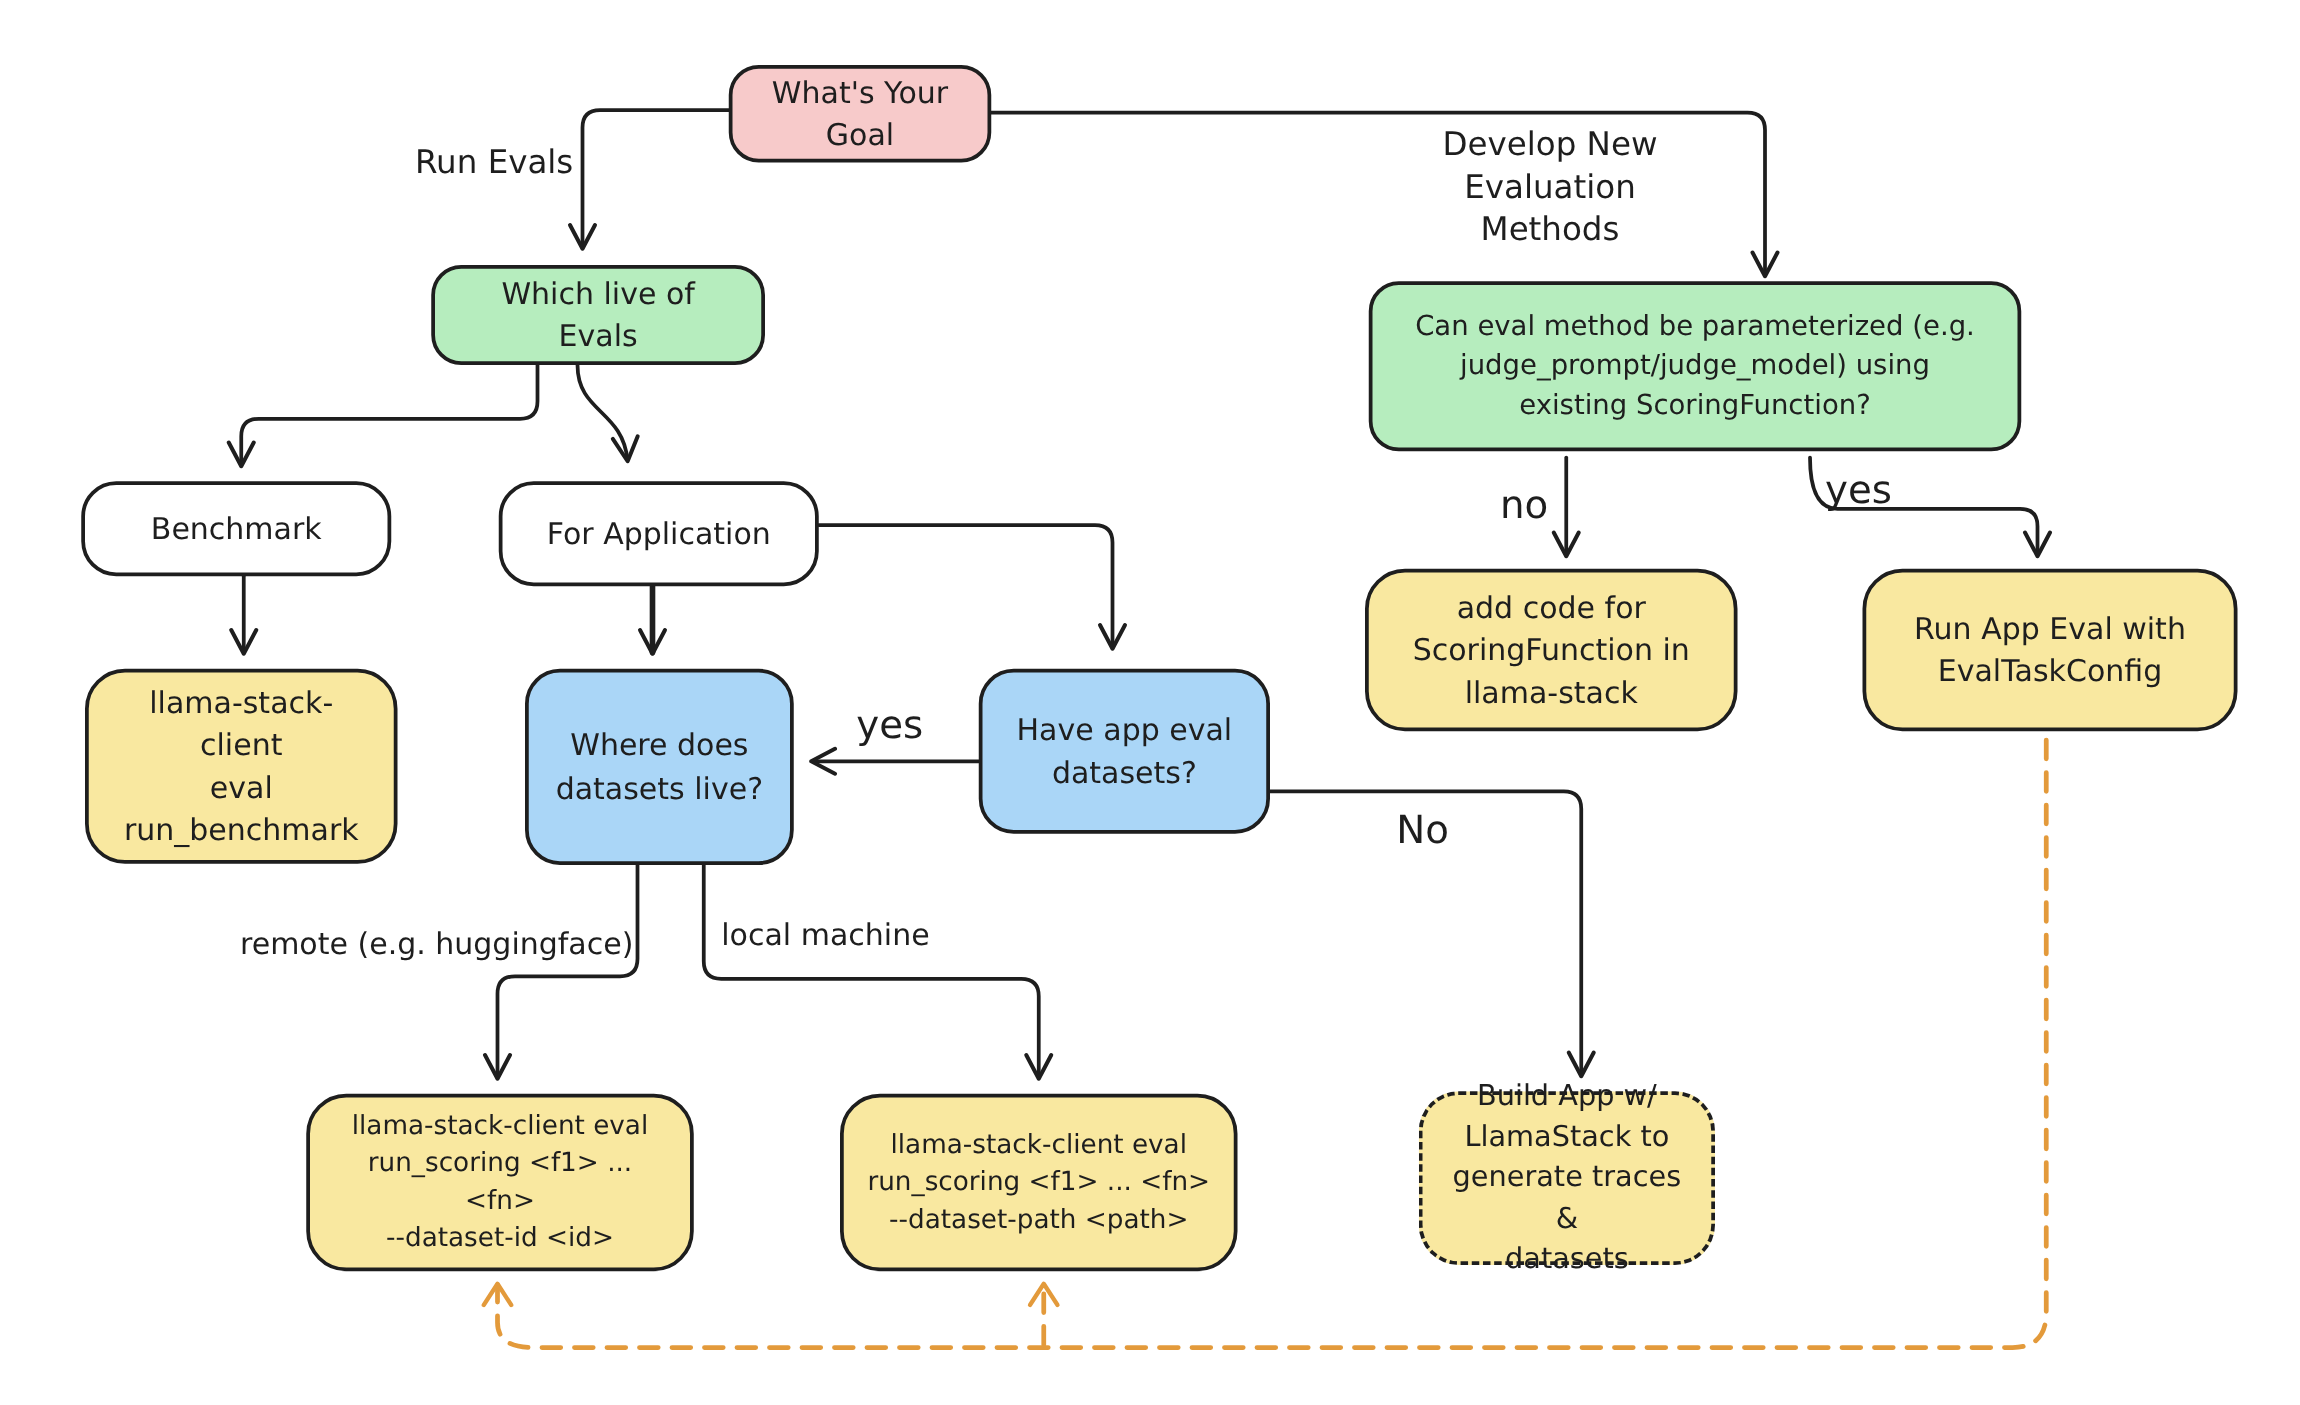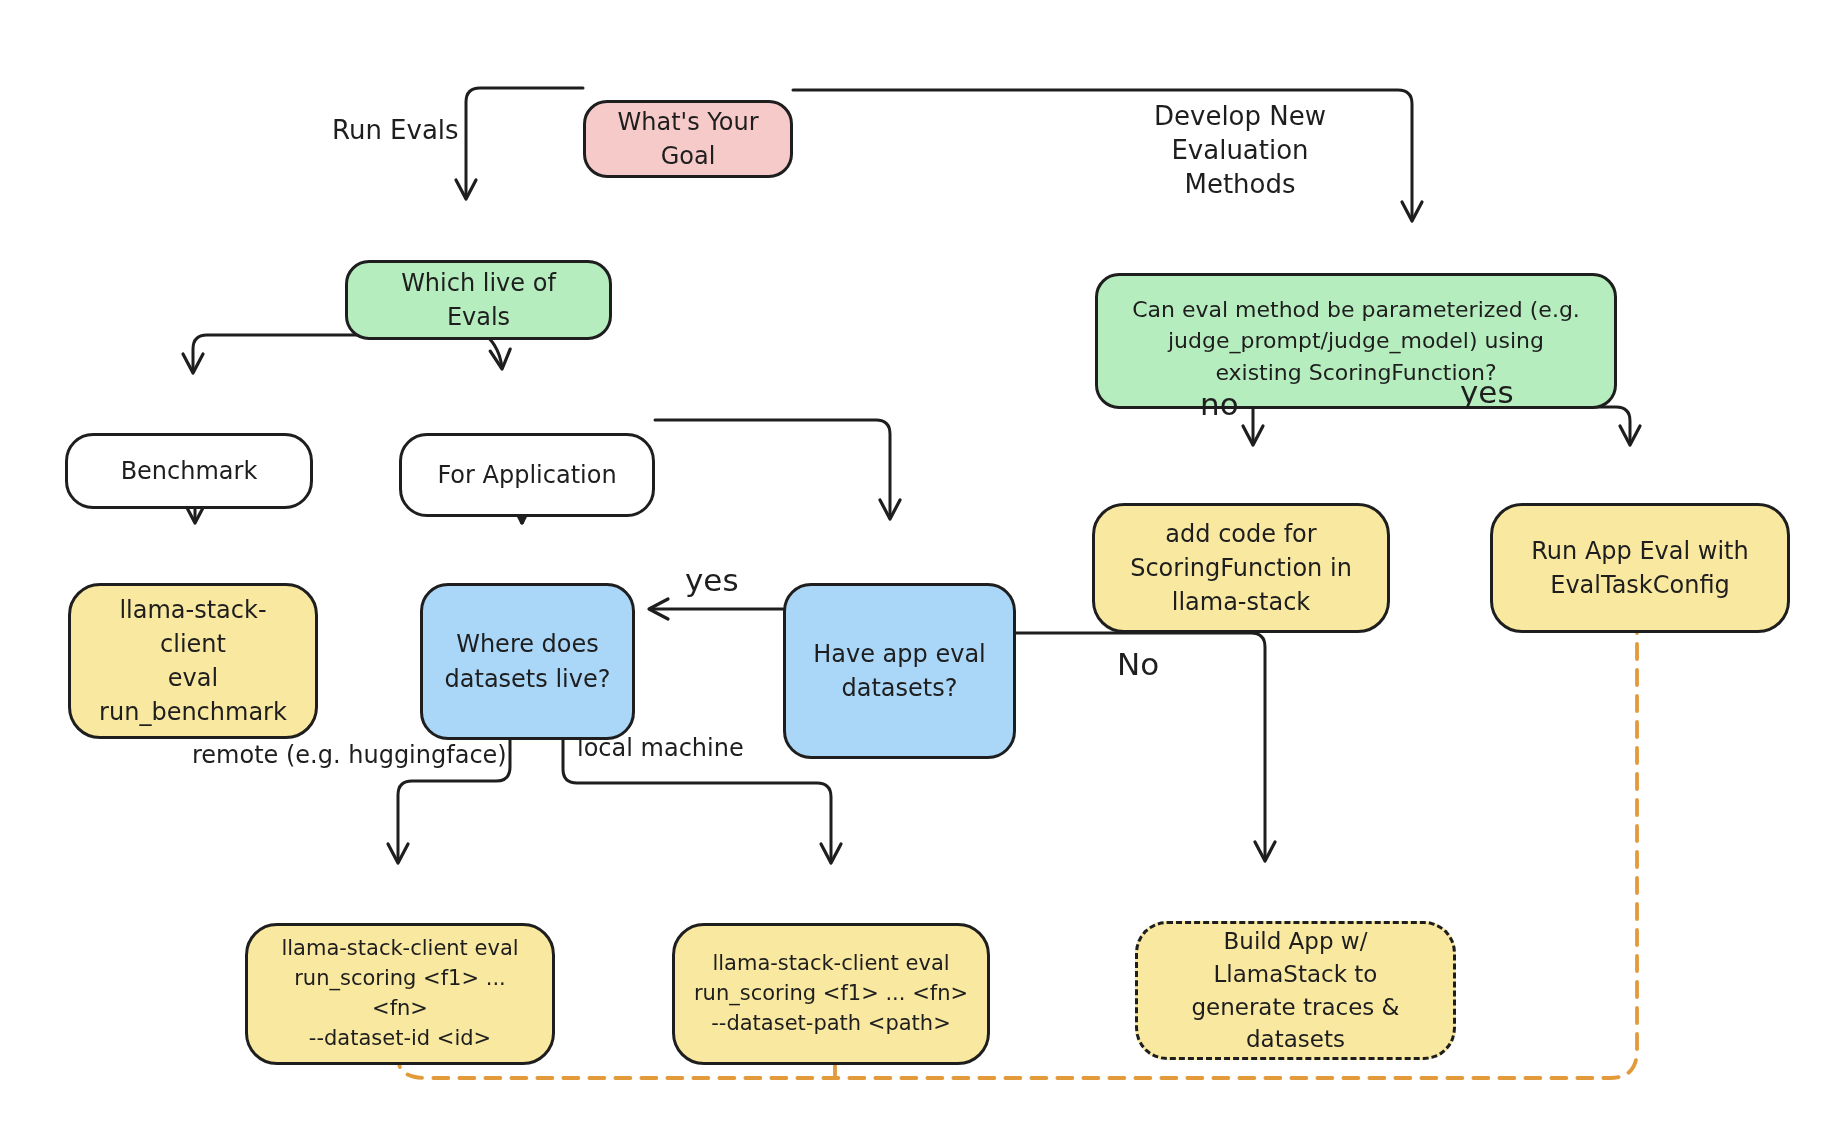--- a/index.html
+++ b/index.html
@@ -17,21 +17,20 @@
   .edge{stroke:var(--ink);stroke-width:3;fill:none;stroke-linecap:round;stroke-linejoin:round;}
   .edge.bold{stroke-width:4.5;}
   .edge.orange{stroke:var(--orange);stroke-width:3.8;stroke-dasharray:15 11;}
   .node{
     position:absolute; box-sizing:border-box;
     display:flex; align-items:center; justify-content:center;
     text-align:center; white-space:pre-line;
     border:3.5px solid var(--ink); border-radius:28px;
     font-size:24px; line-height:1.42; padding:6px 16px;
     background:var(--white);
-    margin-top:48px;
   }
   .node.pink{background:var(--pink);border-radius:24px;}
   .node.green{background:var(--green);border-radius:24px;}
   .node.blue{background:var(--blue);border-radius:28px;}
   .node.yellow{background:var(--yellow);border-radius:32px;}
   .node.dashed{border-style:dashed;border-width:3.5px;}
   .fs21{font-size:21px;} .fs22{font-size:22px;} .fs23{font-size:23px;}
   .edge-label{
     position:absolute; font-size:31px; line-height:1.3;
     white-space:pre-line; color:var(--ink);
@@ -85,39 +84,39 @@
   <div class="node" style="left:65px;top:385px;width:248px;height:76px">Benchmark</div>
 
   <div class="node" style="left:399px;top:385px;width:256px;height:84px">For Application</div>
 
   <div class="node yellow" style="left:68px;top:535px;width:250px;height:156px">llama-stack-client
 eval run_benchmark</div>
 
   <div class="node blue" style="left:420px;top:535px;width:215px;height:157px">Where does
 datasets live?</div>
 
-  <div class="node blue" style="left:783px;top:535px;width:233px;height:176px">Have app eval
+  <div class="node blue" style="left:783px;top:535px;width:233px;height:132px">Have app eval
 datasets?</div>
 
   <div class="node yellow" style="left:1092px;top:455px;width:298px;height:130px">add code for
 ScoringFunction in
 llama-stack</div>
 
   <div class="node yellow" style="left:1490px;top:455px;width:300px;height:130px">Run App Eval with
 EvalTaskConfig</div>
 
   <div class="node yellow fs21" style="left:245px;top:875px;width:310px;height:142px">llama-stack-client eval
 run_scoring &lt;f1&gt; ... &lt;fn&gt;
 --dataset-id &lt;id&gt;</div>
 
   <div class="node yellow fs21" style="left:672px;top:875px;width:318px;height:142px">llama-stack-client eval
 run_scoring &lt;f1&gt; ... &lt;fn&gt;
 --dataset-path &lt;path&gt;</div>
 
-  <div class="node yellow dashed fs23" style="left:1135px;top:873px;width:321px;height:139px">Build App w/
+  <div class="node yellow dashed fs23" style="left:1135px;top:873px;width:237px;height:139px">Build App w/
 LlamaStack to
 generate traces &amp;
 datasets</div>
 
   <div class="edge-label fs26" style="left:332px;top:114px">Run Evals</div>
 
   <div class="edge-label center fs26" style="left:1085px;top:100px;width:310px">Develop New Evaluation
 Methods</div>
 
   <div class="edge-label" style="left:1200px;top:384px">no</div>

